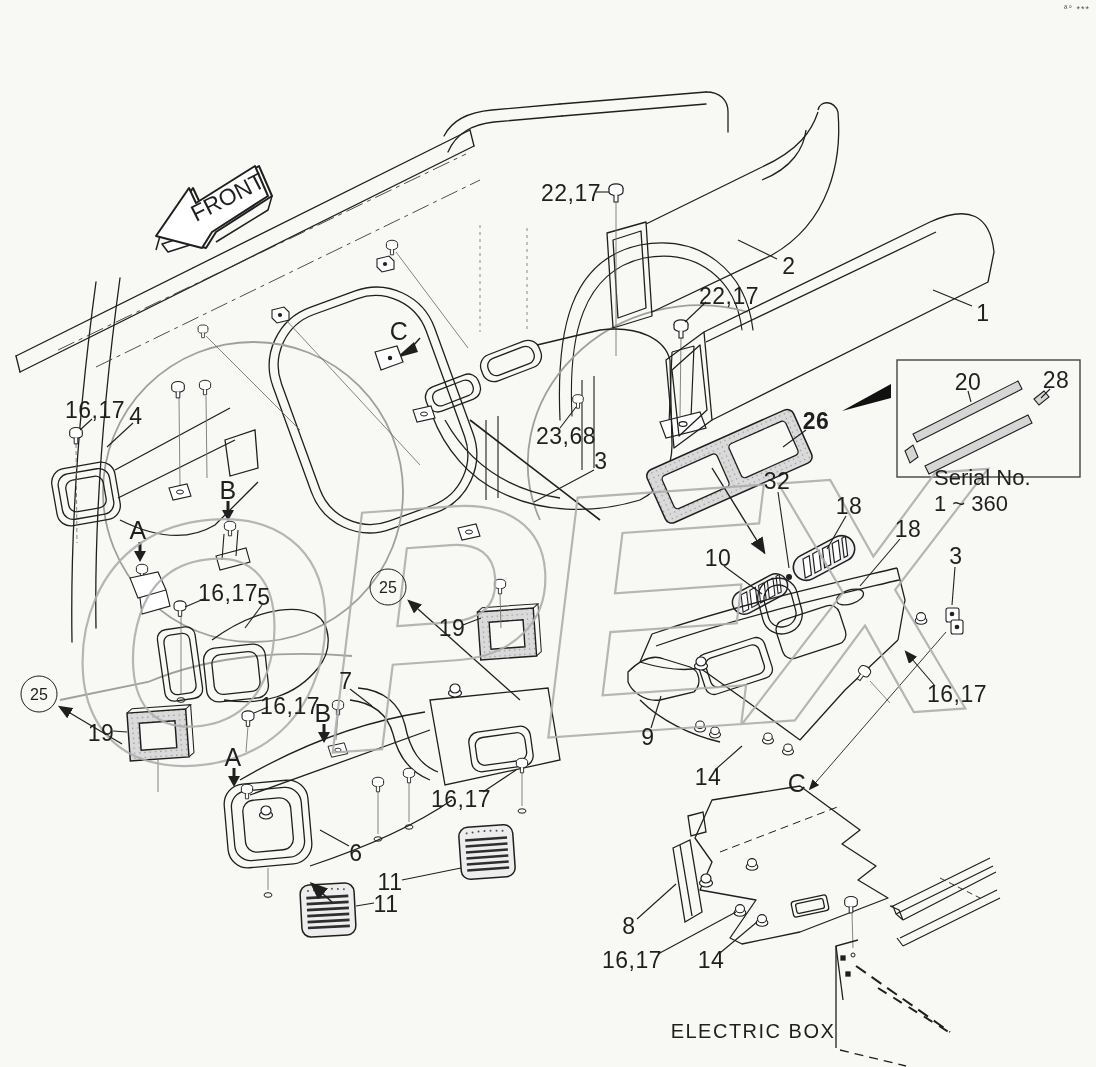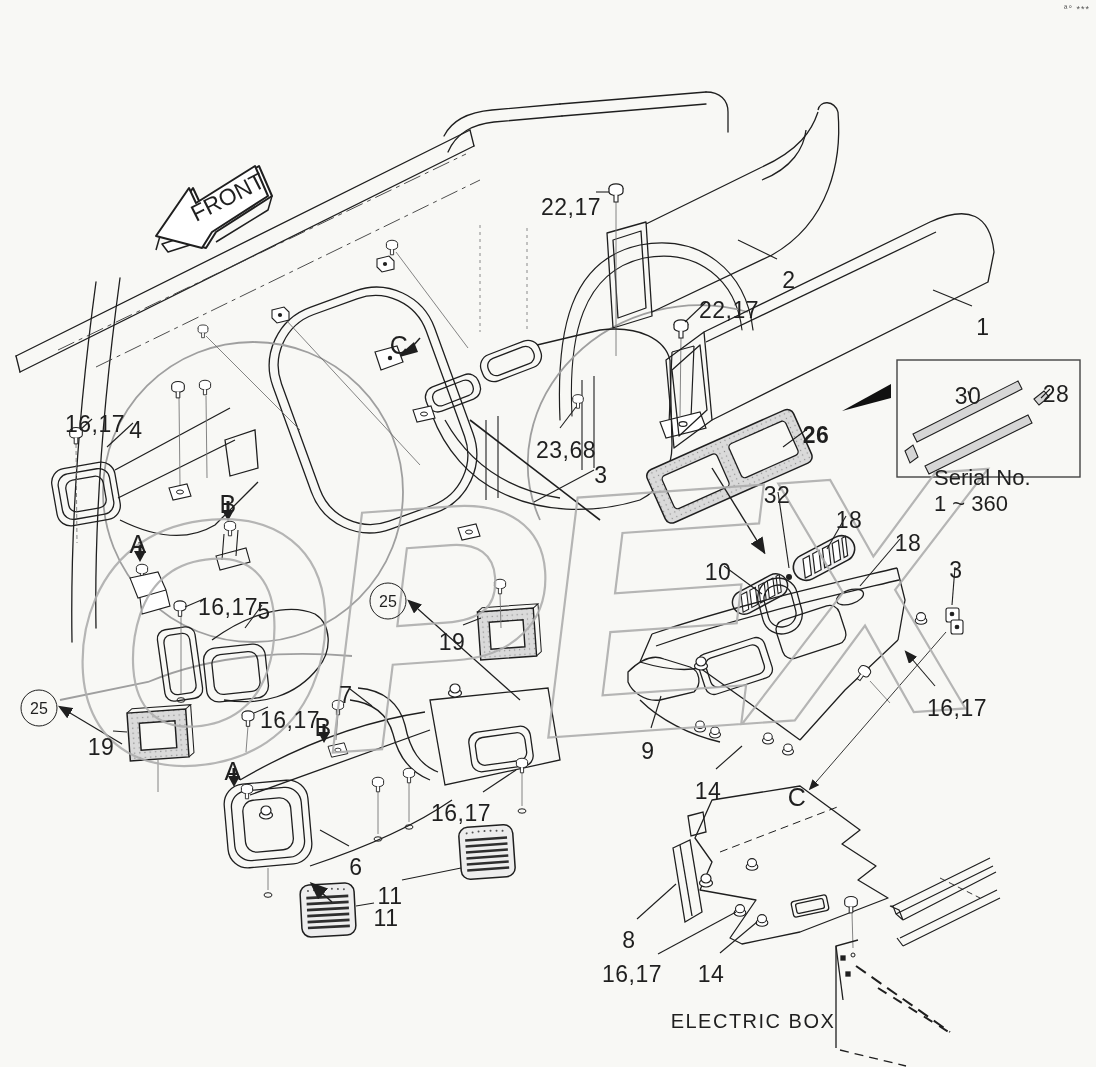--- a/index.html
+++ b/index.html
@@ -7,27 +7,27 @@
     --gray:#9f9f9f;
     --wm:#aeaeae;
     --bg:#f8f8f5;
   }
   html,body{margin:0;padding:0;background:var(--bg);}
   #stage{position:relative;width:1096px;height:1067px;overflow:hidden;
          font-family:"Liberation Sans",sans-serif;background:var(--bg);}
   svg{position:absolute;left:0;top:0;}
   #labels-layer{position:absolute;left:0;top:0;width:100%;height:100%;pointer-events:none;}
   .label{position:absolute;transform:translate(-50%,-50%);
-         font-size:23px;color:var(--line);white-space:nowrap;letter-spacing:.5px;margin-top:14px;}
+         font-size:23px;color:var(--line);white-space:nowrap;letter-spacing:.5px;}
   .label.circled{border:1.7px solid var(--line);border-radius:50%;
          width:35px;height:35px;display:flex;align-items:center;justify-content:center;
          font-size:16px;letter-spacing:0;}
   .caption{position:absolute;transform:translate(-50%,-50%);color:var(--line);}
   #serial-caption{font-size:22px;}
-  #electric-caption{font-size:20px;letter-spacing:1.5px;}
+  #electric-caption{font-size:20px;letter-spacing:1.5px;margin-top:10px;}
   #corner-marks{position:absolute;right:6px;top:4px;font-size:9px;color:#555;
         transform:none;letter-spacing:1px;}
 </style>
 </head>
 <body>
 
 <div id="stage">
 
 <svg width="1096" height="1067" viewBox="0 0 1096 1067">
   <defs>
@@ -454,21 +454,21 @@
       <div class="label" style="left: 136px; top: 416px;">4</div>
       <div class="label" style="left: 399px; top: 331px; font-size: 25px;">C</div>
       <div class="label" style="left: 566px; top: 436px;">23,68</div>
       <div class="label" style="left: 601px; top: 461px;">3</div>
       <div class="label" style="left: 816px; top: 421px; font-weight: bold;">26</div>
       <div class="label" style="left: 777px; top: 481px;">32</div>
       <div class="label" style="left: 849px; top: 506px;">18</div>
       <div class="label" style="left: 908px; top: 529px;">18</div>
       <div class="label" style="left: 956px; top: 556px;">3</div>
       <div class="label" style="left: 718px; top: 558px;">10</div>
-      <div class="label" style="left: 968px; top: 382px;">30</div>
+      <div class="label" style="left: 968px; top: 382px;">20</div>
       <div class="label" style="left: 1056px; top: 380px;">28</div>
       <div class="label" style="left: 228px; top: 490px; font-size: 25px;">B</div>
       <div class="label" style="left: 138px; top: 530px; font-size: 25px;">A</div>
       <div class="label" style="left: 228px; top: 593px;">16,17</div>
       <div class="label" style="left: 264px; top: 597px;">5</div>
       <div class="label circled" style="left: 388px; top: 587px;">25</div>
       <div class="label" style="left: 452px; top: 628px;">19</div>
       <div class="label circled" style="left: 39px; top: 694px;">25</div>
       <div class="label" style="left: 101px; top: 733px;">19</div>
       <div class="label" style="left: 346px; top: 681px;">7</div>

